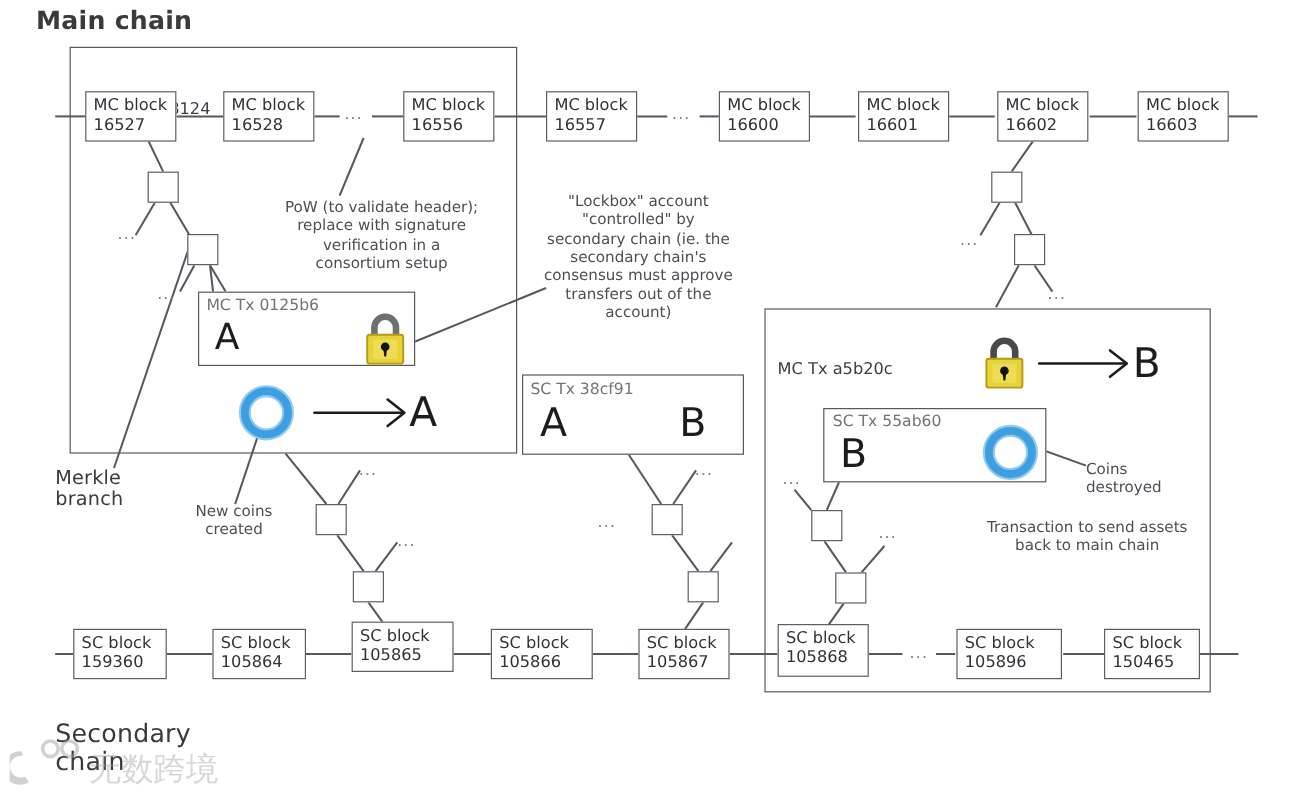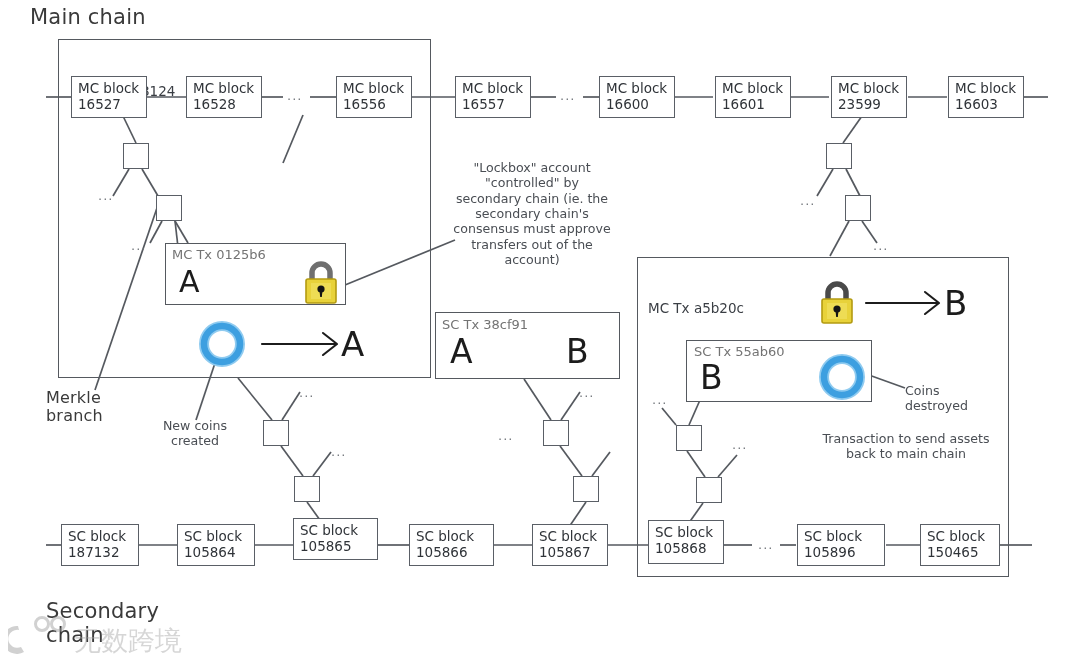--- a/index.html
+++ b/index.html
@@ -120,21 +120,21 @@
       <polyline points="546,341 560,352 546,363"></polyline>
 
       <line x1="866" y1="303" x2="938" y2="303"></line>
       <polyline points="925,292 939,303 925,314"></polyline>
 
       <line x1="740" y1="378" x2="812" y2="378"></line>
       <polyline points="799,367 813,378 799,389"></polyline>
     </g>
   </svg>
 
-  <div class="chain-title" style="left:30px;top:6px;">Main chain</div>
+  <div class="chain-title" style="left:30px;top:6px;font-weight:bold;">Main chain</div>
   <div class="chain-title" style="left:46px;top:600px;">
     <span>Secondary</span><br>
     <span>chain</span>
   </div>
 
   <div class="chain-title" style="left:46px;top:389px;font-size:16px;">
     <span>Merkle</span><br>
     <span>branch</span>
   </div>
 
@@ -163,33 +163,33 @@
   <div class="blockbox" style="left:599px;top:76px;width:76px;height:42px;">
     <span class="l1">MC block</span>
     <span class="l2">16600</span>
   </div>
   <div class="blockbox" style="left:715px;top:76px;width:76px;height:42px;">
     <span class="l1">MC block</span>
     <span class="l2">16601</span>
   </div>
   <div class="blockbox" style="left:831px;top:76px;width:76px;height:42px;">
     <span class="l1">MC block</span>
-    <span class="l2">23599</span>
+    <span class="l2">16602</span>
   </div>
   <div class="blockbox" style="left:948px;top:76px;width:76px;height:42px;">
     <span class="l1">MC block</span>
     <span class="l2">16603</span>
   </div>
 
   <div class="dots" style="left:287px;top:88px;">...</div>
   <div class="dots" style="left:560px;top:88px;">...</div>
 
   <div class="blockbox" style="left:61px;top:524px;width:78px;height:42px;">
     <span class="l1">SC block</span>
-    <span class="l2">187132</span>
+    <span class="l2">159360</span>
   </div>
   <div class="blockbox" style="left:177px;top:524px;width:78px;height:42px;">
     <span class="l1">SC block</span>
     <span class="l2">105864</span>
   </div>
   <div class="blockbox" style="left:293px;top:518px;width:85px;height:42px;">
     <span class="l1">SC block</span>
     <span class="l2">105865</span>
   </div>
   <div class="blockbox" style="left:409px;top:524px;width:85px;height:42px;">
@@ -275,20 +275,21 @@
 
   <div class="txbox" style="left:686px;top:340px;width:186px;height:62px;"></div>
   <div class="txlabel" style="left:694px;top:344px;">SC Tx 55ab60</div>
   <div class="glyphAB" style="left:700px;top:361px;font-size:33px;">B</div>
   <svg class="coin" style="left:818px;top:353px;" width="48" height="48" viewBox="0 0 48 48">
     <circle cx="24" cy="24" r="18" fill="none" stroke="#8fcbf0" stroke-width="10"></circle>
     <circle cx="24" cy="24" r="18" fill="none" stroke="#3d9fe0" stroke-width="6.5"></circle>
     <circle cx="24" cy="24" r="9.2" fill="#ffffff"></circle>
   </svg>
 
+  <div class="note" style="left:233px;top:165px;width:170px;">PoW (to validate header); replace with signature verification in a consortium setup</div>
   <div class="note" style="left:452px;top:160px;width:160px;">"Lockbox" account "controlled" by secondary chain (ie. the secondary chain's consensus must approve transfers out of the account)</div>
   <div class="note" style="left:143px;top:418px;width:104px;text-align:center;">New coins created</div>
   <div class="note" style="left:905px;top:383px;width:90px;text-align:left;">Coins destroyed</div>
   <div class="note" style="left:822px;top:431px;width:168px;">Transaction to send assets back to main chain</div>
 
   <svg class="wm" viewBox="0 0 270 44">
     <g fill="#9a9a9a">
       <path d="M10 12 a14 14 0 1 0 6 26 l-3-5 a9 9 0 1 1 -2 -17 z"></path>
       <circle cx="34" cy="10" r="6.5" fill="none" stroke="#9a9a9a" stroke-width="3"></circle>
       <circle cx="50" cy="10" r="6.5" fill="none" stroke="#9a9a9a" stroke-width="3"></circle>

